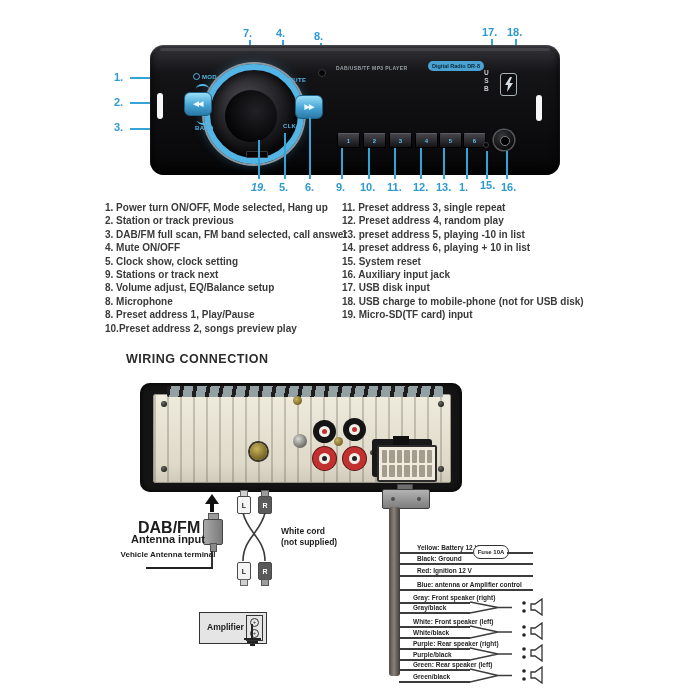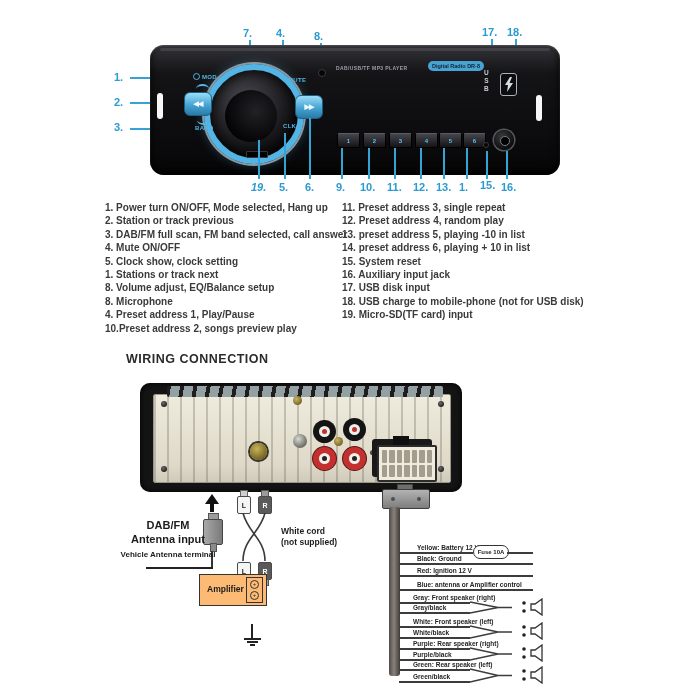--- a/index.html
+++ b/index.html
@@ -74,21 +74,21 @@
   .wline{position:absolute;height:1.8px;background:#3c3c3c;}
   .fuse{position:absolute;left:473px;top:545px;width:34px;height:12px;border:1.5px solid #333;border-radius:7px;background:#fff;
         display:flex;align-items:center;justify-content:center;font-size:6px;font-weight:bold;color:#222;}
   .harness-conn{position:absolute;left:382px;top:489px;width:46px;height:18px;border:1px solid #3e3e3e;border-radius:2px;
         background:linear-gradient(180deg,#b3b3b3,#7d7d7d);}
   .cable{position:absolute;left:389px;top:507px;width:11px;height:169px;border-radius:3px;
         background:linear-gradient(90deg,#4e4a47,#8a817a 45%,#3f3b38);}
   .ant-text{position:absolute;text-align:center;color:#1c1c1c;}
   .plug-body{position:absolute;width:12px;height:16px;border:1px solid #4a4a4a;border-radius:2px;
         display:flex;align-items:center;justify-content:center;font-size:7px;font-weight:bold;}
-  .amp-box{position:absolute;left:199px;top:574px;width:66px;height:30px;border:1.6px solid #333;background:#fdba74;}
+  .amp-box{position:absolute;left:199px;top:612px;width:66px;height:30px;border:1.6px solid #333;background:#e5e5e5;}
   .gbar{position:absolute;background:#222;height:2px;}
 </style>
 </head>
 <body>
 
 <div id="canvas">
 
   <div class="cnum" style="left:243px;top:27px;">7.</div>
   <div class="cnum" style="left:276px;top:27px;">4.</div>
   <div class="cnum" style="left:314px;top:30px;">8.</div>
@@ -180,24 +180,24 @@
   <div class="cnum" style="left:459px;top:181px;">1.</div>
   <div class="cnum" style="left:480px;top:179px;">15.</div>
   <div class="cnum" style="left:501px;top:181px;">16.</div>
 
   <div class="legend-col" style="left:105px;top:201px;">
     <div>1. Power turn ON/OFF, Mode selected, Hang up</div>
     <div>2. Station or track previous</div>
     <div>3. DAB/FM full scan, FM band selected, call answer</div>
     <div>4. Mute ON/OFF</div>
     <div>5. Clock show, clock setting</div>
-    <div>1. Stations or track next</div>
+    <div>9. Stations or track next</div>
     <div>8. Volume adjust, EQ/Balance setup</div>
     <div>8. Microphone</div>
-    <div>4. Preset address 1, Play/Pause</div>
+    <div>8. Preset address 1, Play/Pause</div>
     <div>10.Preset address 2, songs preview play</div>
   </div>
   <div class="legend-col" style="left:342px;top:201px;">
     <div>11. Preset address 3, single repeat</div>
     <div>12. Preset address 4, random play</div>
     <div>13. preset address 5, playing -10 in list</div>
     <div>14. preset address 6, playing + 10 in list</div>
     <div>15. System reset</div>
     <div>16. Auxiliary input jack</div>
     <div>17. USB disk input</div>
@@ -262,21 +262,21 @@
       <span></span>
       <span></span>
   </div>
 
   <div class="abs" style="left:205px;top:494px;width:0;height:0;border-left:7px solid transparent;border-right:7px solid transparent;border-bottom:10px solid #111;"></div>
   <div class="abs" style="left:210px;top:503px;width:4px;height:9px;background:#111;"></div>
   <div class="abs" style="left:208px;top:513px;width:9px;height:6px;background:#9c9c9c;border:1px solid #555;"></div>
   <div class="abs" style="left:203px;top:519px;width:18px;height:24px;border:1px solid #444;border-radius:2px;background:linear-gradient(90deg,#a8a8a8,#7a7a7a);"></div>
   <div class="abs" style="left:210px;top:543px;width:5px;height:7px;background:#8a8a8a;border:1px solid #555;"></div>
   <div class="abs" style="left:211px;top:551px;width:2px;height:18px;background:#333;"></div>
-  <div class="ant-text" style="left:138px;top:519px;width:60px;font-size:11px;font-weight:bold;">DAB/FM</div>
+  <div class="ant-text" style="left:138px;top:519px;width:60px;font-size:16px;font-weight:bold;">DAB/FM</div>
   <div class="ant-text" style="left:123px;top:533px;width:90px;font-size:11px;font-weight:bold;">Antenna input</div>
   <div class="ant-text" style="left:116px;top:550px;width:104px;font-size:8px;font-weight:bold;">Vehicle Antenna terminal</div>
   <div class="gbar" style="left:146px;top:567px;width:67px;"></div>
 
   <div class="abs" style="left:240px;top:490px;width:6px;height:5px;background:#cfcfcf;border:1px solid #666;"></div>
   <div class="abs" style="left:261px;top:490px;width:6px;height:5px;background:#9c9c9c;border:1px solid #555;"></div>
   <div class="plug-body" style="left:237px;top:496px;background:#f5f5f5;color:#222;">L</div>
   <div class="plug-body" style="left:258px;top:496px;background:#5a5a5a;color:#fff;">R</div>
   <svg class="abs" style="left:236px;top:513px;" width="36" height="48">
     <path d="M7,0 C12,20 29,26 29,48" stroke="#3a3a3a" stroke-width="1.6" fill="none"></path>

